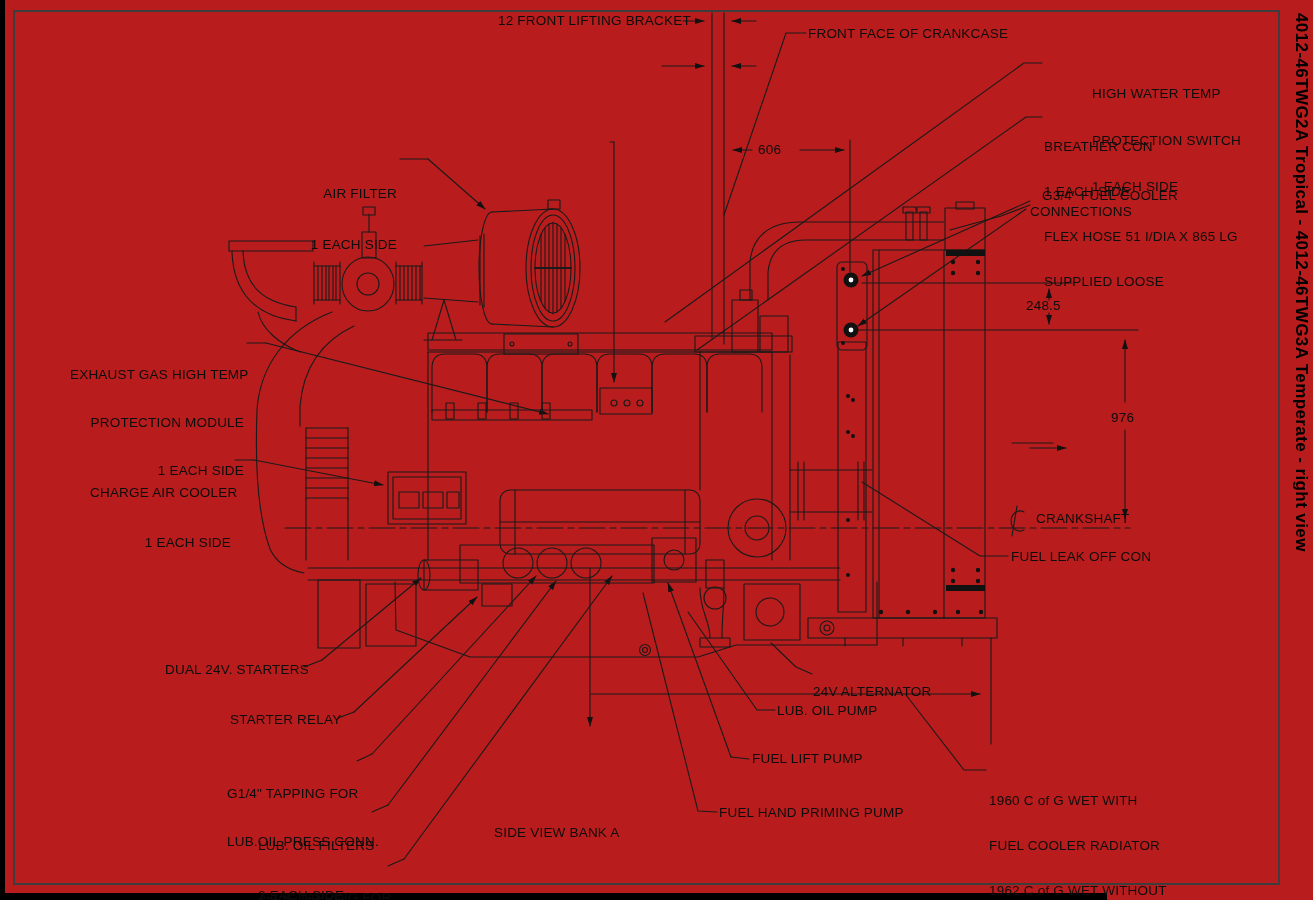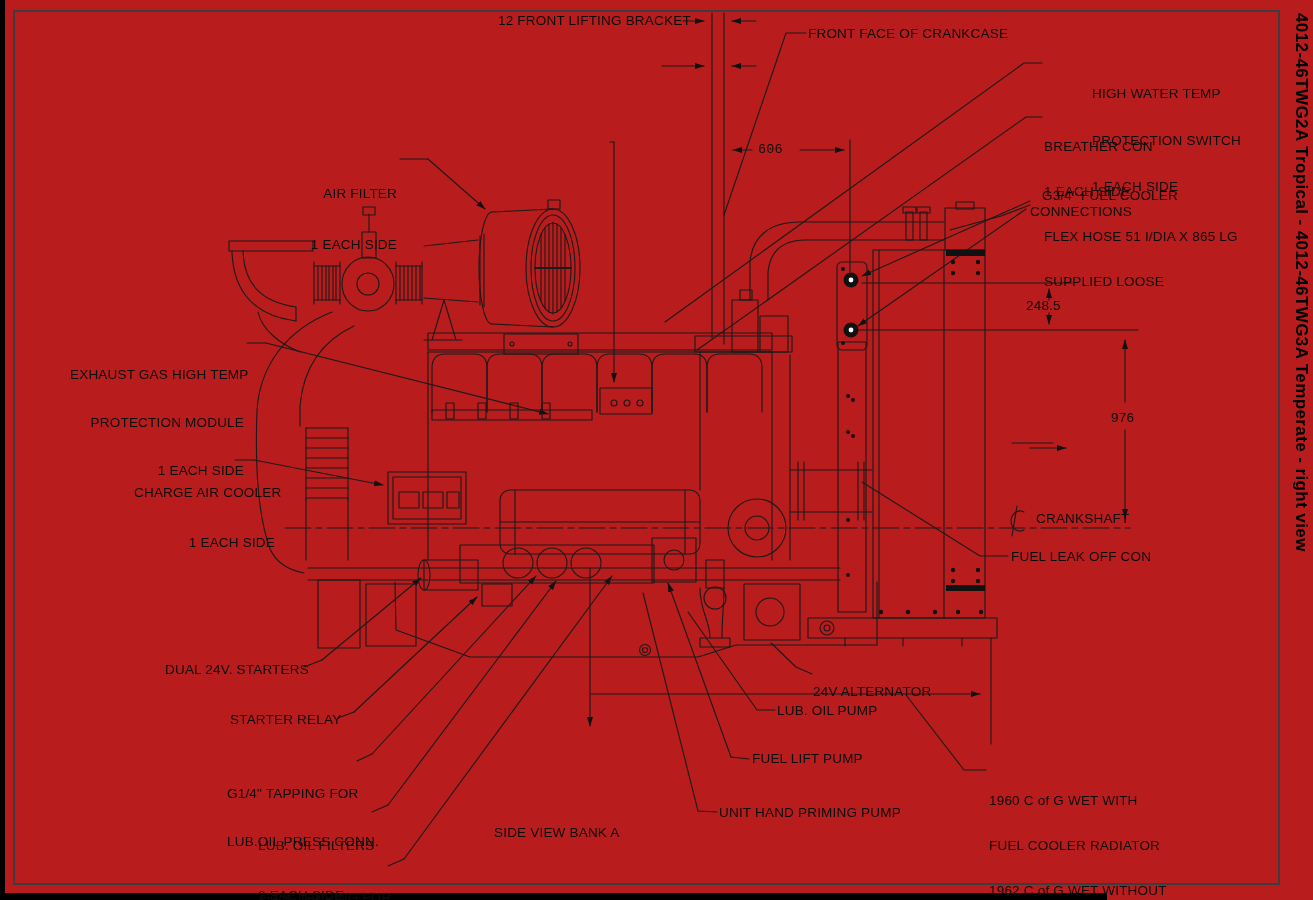--- a/index.html
+++ b/index.html
@@ -331,34 +331,34 @@
 
   <div class="lbl" style="left:1042px;top:188px;">G3/4" FUEL COOLER</div>
   <div class="lbl" style="left:1030px;top:204px;">CONNECTIONS</div>
 
   <div class="lbl r" style="left:300px;top:151px;width:97px;line-height:17px;">
     <div>AIR FILTER</div>
     <div>1 EACH SIDE</div>
   </div>
 
 
-  <div class="lbl" style="left:758px;top:142px;font-family:Liberation Mono, monospace;">606</div>
+  <div class="lbl" style="left:758px;top:142px;">606</div>
   <div class="lbl" style="left:1026px;top:298px;">248.5</div>
   <div class="lbl" style="left:1111px;top:410px;">976</div>
 
 
   <div class="lbl" style="left:1036px;top:511px;">CRANKSHAFT</div>
 
   <div class="lbl r" style="left:70px;top:335px;width:174px;">
     <div>EXHAUST GAS HIGH TEMP</div>
     <div>PROTECTION MODULE</div>
     <div>1 EACH SIDE</div>
   </div>
 
-  <div class="lbl r" style="left:90px;top:452px;width:141px;line-height:16.5px;margin-left:44px;">
+  <div class="lbl r" style="left:90px;top:452px;width:141px;line-height:16.5px;">
     <div>CHARGE AIR COOLER</div>
     <div>1 EACH SIDE</div>
   </div>
 
   <div class="lbl" style="left:1011px;top:549px;">FUEL LEAK OFF CON</div>
   <div class="lbl" style="left:165px;top:662px;">DUAL 24V. STARTERS</div>
   <div class="lbl" style="left:813px;top:684px;">24V ALTERNATOR</div>
   <div class="lbl" style="left:230px;top:712px;">STARTER RELAY</div>
   <div class="lbl" style="left:777px;top:703px;">LUB. OIL PUMP</div>
 
@@ -367,21 +367,21 @@
     <div>LUB.OIL PRESS.CONN.</div>
   </div>
 
   <div class="lbl" style="left:752px;top:751px;">FUEL LIFT PUMP</div>
 
   <div class="lbl" style="left:258px;top:805px;line-height:16.5px;">
     <div>LUB. OIL FILTERS</div>
     <div>3 EACH SIDE</div>
   </div>
 
-  <div class="lbl" style="left:719px;top:805px;">UNIT HAND PRIMING PUMP</div>
+  <div class="lbl" style="left:719px;top:805px;">FUEL HAND PRIMING PUMP</div>
   <div class="lbl" style="left:494px;top:825px;">SIDE VIEW BANK A</div>
 
   <div class="lbl" style="left:260px;top:857px;line-height:16.5px;">
     <div>G3/8" TAPPING FOR</div>
     
   </div>
 
   <div class="lbl" style="left:989px;top:763px;line-height:15px;">
     <div>1960 C of G WET WITH</div>
     <div>FUEL COOLER RADIATOR</div>

